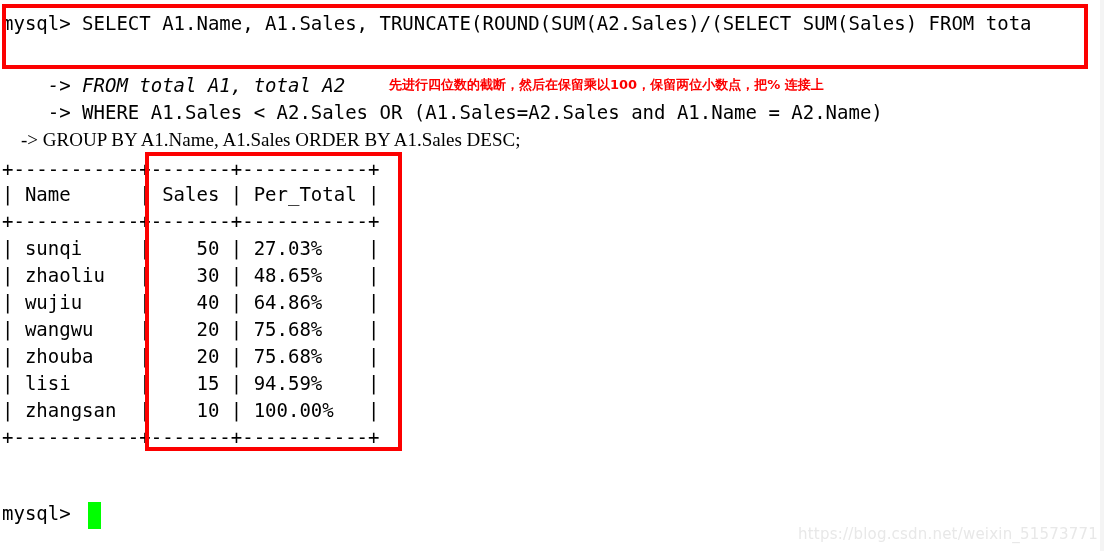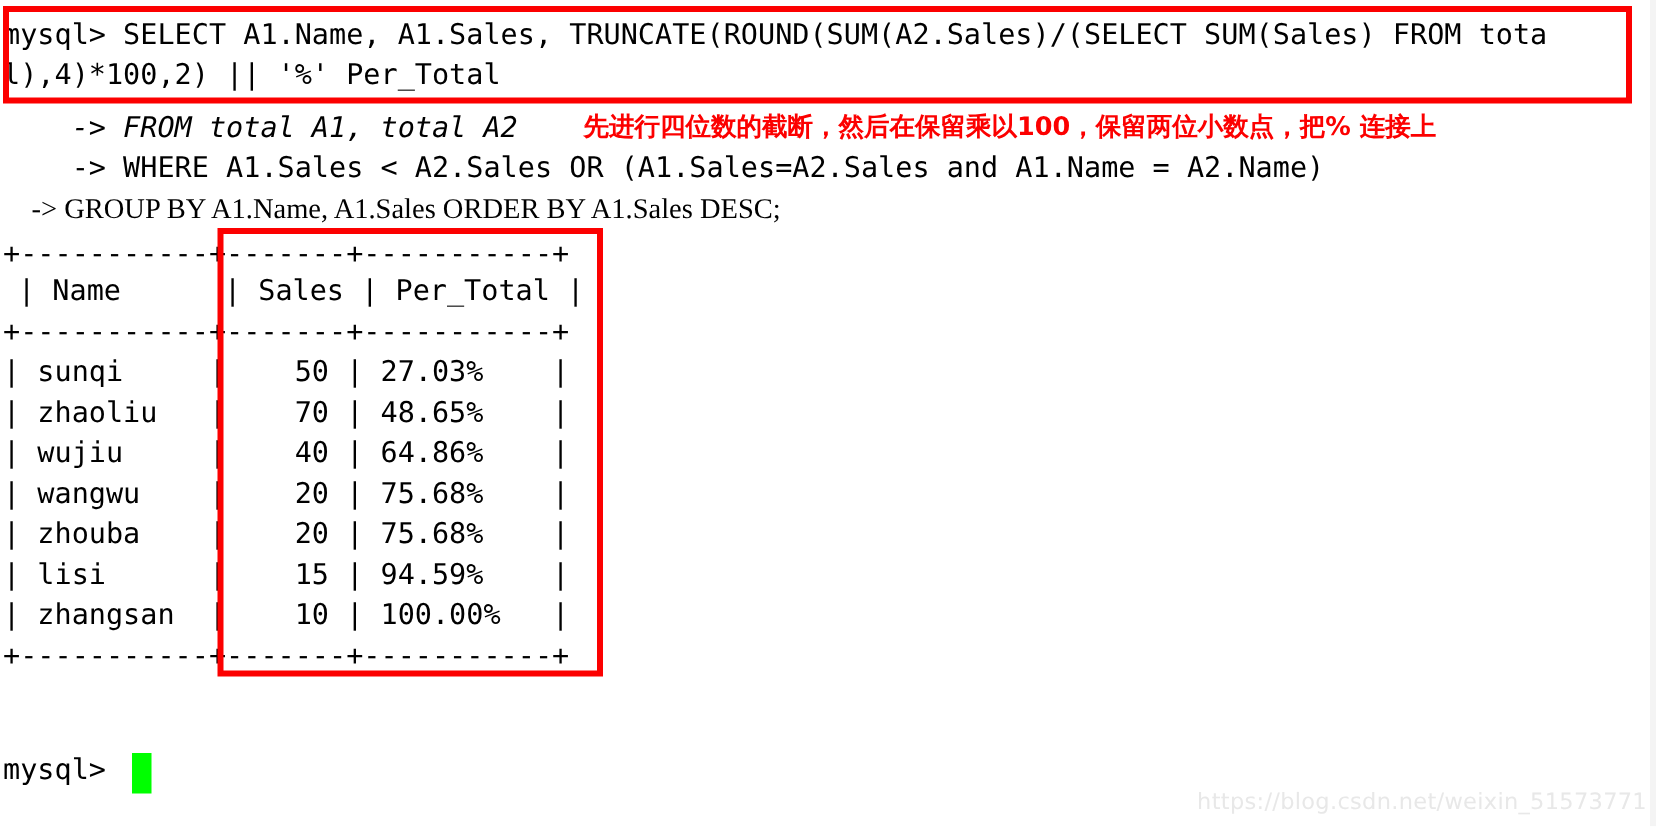--- a/index.html
+++ b/index.html
@@ -34,21 +34,21 @@
   .term .line {
     height: 27px;
     white-space: pre;
   }
   .term .line.l0  { position: absolute; left: 2px;  top: 10px; }
   .term .line.l1  { position: absolute; left: 2px;  top: 37px; }
   .term .line.l2  { position: absolute; left: 2px;  top: 72px; font-style: italic; }
   .term .line.l3  { position: absolute; left: 2px;  top: 99px; }
   .term .line.l4  { position: absolute; left: 2px;  top: 126px; font-family: Liberation Serif, serif; }
   .term .line.l5  { position: absolute; left: 2px;  top: 156px; }
-  .term .line.l6  { position: absolute; left: 2px;  top: 181px; margin-left: 10px; }
+  .term .line.l6  { position: absolute; left: 2px;  top: 181px; }
   .term .line.l7  { position: absolute; left: 2px;  top: 208px; }
   .term .line.l8  { position: absolute; left: 2px;  top: 235px; }
   .term .line.l9  { position: absolute; left: 2px;  top: 262px; }
   .term .line.l10 { position: absolute; left: 2px;  top: 289px; }
   .term .line.l11 { position: absolute; left: 2px;  top: 316px; }
   .term .line.l12 { position: absolute; left: 2px;  top: 343px; }
   .term .line.l13 { position: absolute; left: 2px;  top: 370px; }
   .term .line.l14 { position: absolute; left: 2px;  top: 397px; }
   .term .line.l15 { position: absolute; left: 2px;  top: 424px; }
   .term .line.l16 { position: absolute; left: 2px;  top: 451px; }
@@ -74,21 +74,21 @@
     width: 257px;
     height: 299px;
   }
 
   
   #annotation-cn {
     position: absolute;
     left: 389px;
     top: 74px;
     font-family: "DejaVu Sans", "Liberation Sans", sans-serif;
-    font-size: 17px;
+    font-size: 13px;
     font-weight: bold;
     color: #fc0000;
     white-space: pre;
     line-height: 22px;
     letter-spacing: 0px;
   }
 
   
   #cursor {
     position: absolute;
@@ -120,29 +120,28 @@
     background: #f4f4f4;
   }
 </style>
 </head>
 <body>
 
 <div id="screen">
 
   <div class="term">
     <div class="line l0">mysql&gt; SELECT A1.Name, A1.Sales, TRUNCATE(ROUND(SUM(A2.Sales)/(SELECT SUM(Sales) FROM tota</div>
-    <div class="line l1">l),4)*100,2) || '%' Per_Total</div>
     <div class="line l2">    -&gt; FROM total A1, total A2</div>
     <div class="line l3">    -&gt; WHERE A1.Sales &lt; A2.Sales OR (A1.Sales=A2.Sales and A1.Name = A2.Name)</div>
     <div class="line l4">    -&gt; GROUP BY A1.Name, A1.Sales ORDER BY A1.Sales DESC;</div>
     <div class="line l5">+-----------+-------+-----------+</div>
     <div class="line l6">| Name      | Sales | Per_Total |</div>
     <div class="line l7">+-----------+-------+-----------+</div>
     <div class="line l8">| sunqi     |    50 | 27.03%    |</div>
-    <div class="line l9">| zhaoliu   |    70 | 48.65%    |</div>
+    <div class="line l9">| zhaoliu   |    30 | 48.65%    |</div>
     <div class="line l10">| wujiu     |    40 | 64.86%    |</div>
     <div class="line l11">| wangwu    |    20 | 75.68%    |</div>
     <div class="line l12">| zhouba    |    20 | 75.68%    |</div>
     <div class="line l13">| lisi      |    15 | 94.59%    |</div>
     <div class="line l14">| zhangsan  |    10 | 100.00%   |</div>
     <div class="line l15">+-----------+-------+-----------+</div>
     <div class="line l17">mysql&gt; </div>
   </div>
 
   <div id="cursor"></div>

